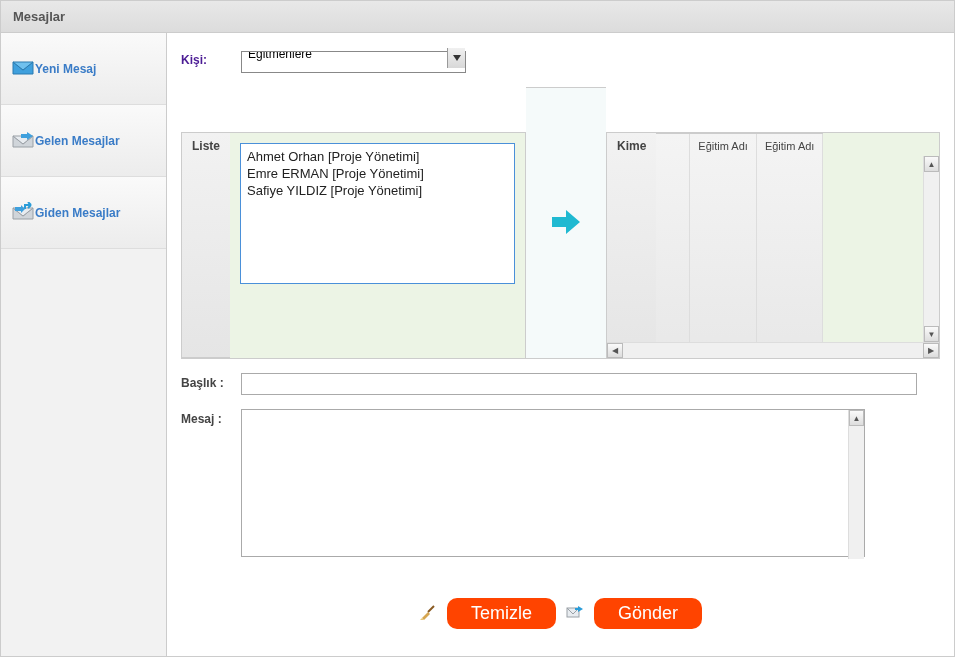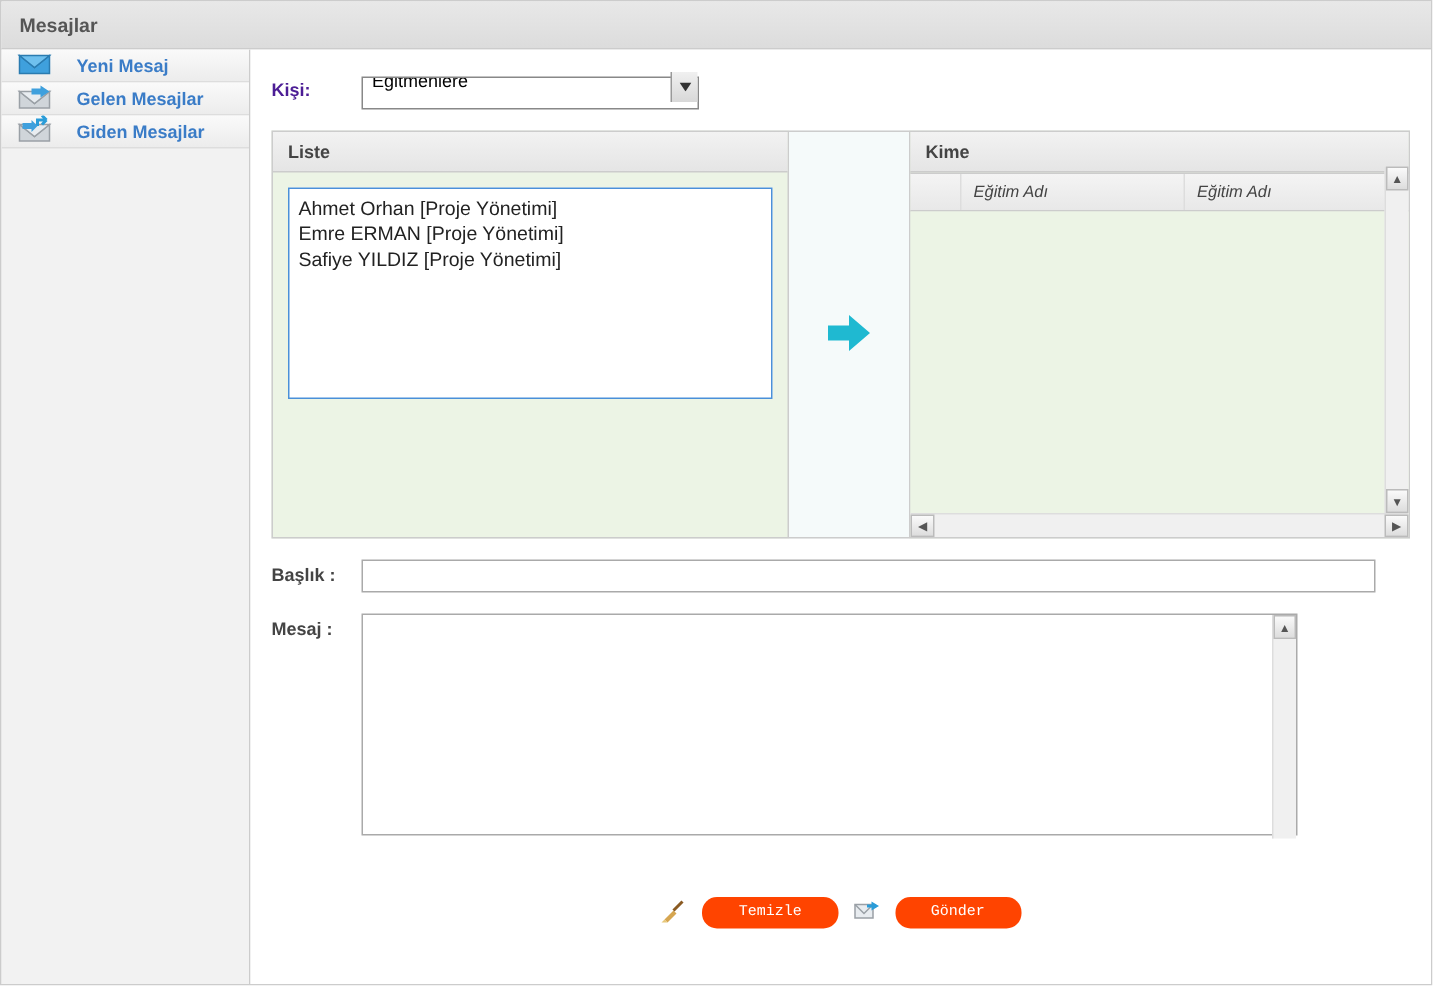--- a/index.html
+++ b/index.html
@@ -2,55 +2,55 @@
 <html><head>
   <meta charset="utf-8">
   <style>
     * { box-sizing: border-box; margin: 0; padding: 0; font-family: Arial, sans-serif; }
     body { background: #fff; font-size: 12px; }
     .app { width: 955px; height: 657px; border: 1px solid #ccc; display: flex; flex-direction: column; justify-content: space-between; }
     .header { background: linear-gradient(#e8e8e8, #dcdcdc); padding: 8px 12px; border-bottom: 1px solid #ccc; }
     .header-title { font-weight: bold; color: #555; font-size: 13px; }
     .body { display: flex; flex: 1; overflow: hidden; }
     .sidebar { width: 166px; background: #f2f2f2; border-right: 1px solid #ccc; }
-    .sidebar-item { display: flex; align-items: center; padding: 0 10px; border-bottom: 1px solid #ddd; cursor: pointer; color: #3a7cc7; font-weight: bold; font-size: 12px; gap: 16px; background: linear-gradient(#fafafa, #ececec); }
+    .sidebar-item { display: flex; align-items: center; padding: 25px 10px; border-bottom: 1px solid #ddd; cursor: pointer; color: #3a7cc7; font-weight: bold; font-size: 12px; gap: 0; background: linear-gradient(#fafafa, #ececec); }
     .sidebar-item svg { flex-shrink: 0; }
     .main { flex: 1; background: #fff; padding: 14px 14px 10px 14px; display: flex; flex-direction: column; overflow: hidden; }
     .row { display: flex; align-items: center; margin-bottom: 14px; }
     .label { font-weight: bold; color: #4c1d95; font-size: 12px; width: 60px; }
     .select-wrap { position: relative; display: inline-block; }
     .select { width: 225px; height: 22px; border: 1px solid #888; padding: 2px 22px 18px 6px; background: #fff; font-size: 12px; appearance: none; }
     .select-arrow { position: absolute; right: 1px; top: 1px; width: 18px; height: 20px; background: linear-gradient(#f0f0f0,#d8d8d8); border-left: 1px solid #999; display: flex; align-items: center; justify-content: center; pointer-events: none; }
     .panels { display: flex; height: 272px; margin-bottom: 14px; }
-    .panel { background: #ecf4e5; border: 1px solid #ccc; display: flex; flex-direction: column; }
+    .panel { background: #ecf4e5; border: 1px solid #ccc; display: flex; flex-direction: row; margin-top: 45px; }
     .panel-left { width: 345px; }
     .panel-right { flex: 1; position: relative; }
     .panel-head { background: linear-gradient(#f2f2f2,#e5e5e5); border-bottom: 1px solid #ccc; padding: 6px 10px; font-weight: bold; color: #444; font-size: 12px; }
     .panel-body { flex: 1; padding: 10px; }
     .listbox { width: 100%; height: 141px; border: 1px solid #4a90d9; background: #fff; padding: 4px; overflow: auto; }
     .list-item { padding: 1px 2px; cursor: pointer; font-size: 13px; color: #222; }
     .gap { width: 80px; background: #f5fafa; display: flex; align-items: center; justify-content: center; border-top: 1px solid #ccc; border-bottom: 1px solid #ccc; }
     .arrow-btn { cursor: pointer; }
     .grid-head-row { display: flex; background: linear-gradient(#f4f4f4,#e8e8e8); border-bottom: 1px solid #ccc; border-top: 1px solid #ccc; }
-    .grid-head-cell { flex: 1; padding: 6px 8px; font-size: 11px; color: #444; border-right: 1px solid #ddd; font-style: italic; }
+    .grid-head-cell { flex: 1; padding: 6px 8px; font-size: 11px; color: #444; border-right: 1px solid #ddd; }
     .grid-head-cell:first-child { flex: 0 0 34px; border-right: 1px solid #ddd; }
     .grid-body { flex: 1; background: #ecf4e5; }
     .scroll-v { position: absolute; right: 0; top: 23px; bottom: 16px; width: 16px; background: #f0f0f0; border-left: 1px solid #ddd; }
     .scroll-v-btn { height: 16px; background: linear-gradient(#fafafa,#ddd); border: 1px solid #bbb; display: flex; align-items: center; justify-content: center; font-size: 8px; color: #555; }
     .scroll-h { position: absolute; left: 0; right: 0; bottom: 0; height: 16px; background: #f0f0f0; border-top: 1px solid #ddd; display: flex; }
     .scroll-h-btn { width: 16px; background: linear-gradient(#fafafa,#ddd); border: 1px solid #bbb; display: flex; align-items: center; justify-content: center; font-size: 8px; color: #555; }
     .scroll-h-track { flex: 1; }
     .form-row { display: flex; align-items: flex-start; margin-bottom: 14px; }
     .form-label { width: 60px; font-weight: bold; color: #444; font-size: 12px; padding-top: 3px; }
     .text-input { flex: 1; max-width: 676px; height: 22px; border: 1px solid #aaa; padding: 2px 6px; font-size: 12px; }
     .textarea-wrap { position: relative; flex: 1; max-width: 624px; }
     .textarea { width: 100%; height: 148px; border: 1px solid #aaa; padding: 4px 20px 4px 6px; font-size: 12px; resize: none; }
     .ta-scroll { position: absolute; right: 1px; top: 1px; bottom: 1px; width: 16px; background: #f0f0f0; border-left: 1px solid #ddd; }
     .footer { display: flex; justify-content: center; align-items: center; gap: 10px; padding-top: 24px; }
-    .btn { background: #ff4400; color: #fff; border: none; border-radius: 10px; padding: 5px 24px; font-size: 10px; cursor: pointer; font-weight: normal; font-family: Liberation Mono, monospace; }
+    .btn { background: #ff4400; color: #fff; border: none; border-radius: 10px; padding: 5px 24px; font-size: 18px; cursor: pointer; font-weight: normal; }
     .icon-small { width: 18px; height: 18px; }
   </style>
 </head>
 <body>
 
 <div class="app">
   <div class="header">
     <div class="header-title">Mesajlar</div>
   </div>
   <div class="body">

